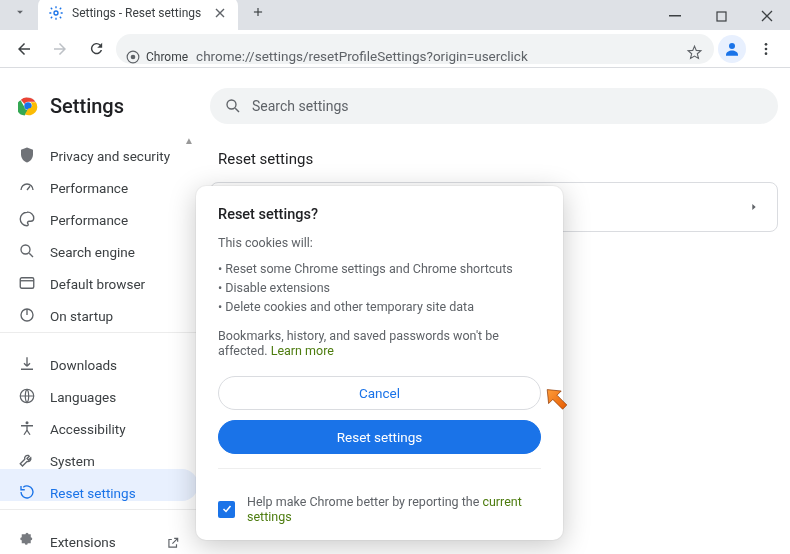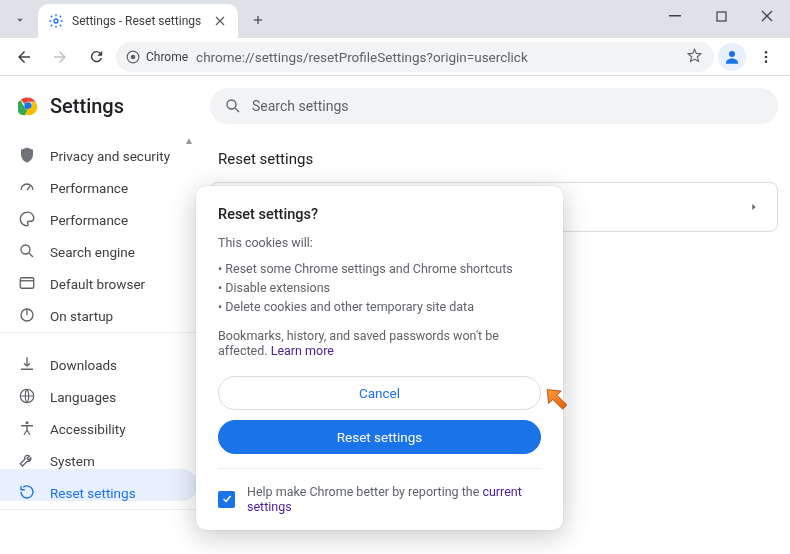--- a/index.html
+++ b/index.html
@@ -5,21 +5,21 @@
   * { box-sizing: border-box; margin: 0; padding: 0; }
   body {
     width: 790px; height: 554px;
     font-family: "Segoe UI", Roboto, Arial, sans-serif;
     background: #fff;
     overflow: hidden;
     position: relative;
   }
   
   .titlebar {
-    height: 38px;
+    height: 30px;
     background: #dee1e6;
     display: flex; align-items: flex-end;
     padding: 0 8px 0 4px;
     position: relative;
   }
   .tb-btn {
     position: absolute; top: 0; width: 46px; height: 32px;
     display: flex; align-items: center; justify-content: center;
     color: #3c4043;
   }
@@ -51,21 +51,21 @@
   .toolbar {
     height: 38px;
     background:#fff;
     border-bottom: 1px solid #dadce0;
     display:flex; align-items:center; padding: 0 8px; gap:4px;
   }
   .nav-btn { width:32px;height:32px;display:flex;align-items:center;justify-content:center;color:#5f6368;border-radius:50%; }
   .nav-btn.disabled { color:#bdc1c6; }
   .omnibox {
     flex:1; height:30px; background:#f1f3f4; border-radius:15px;
-    display:flex; align-items:center; padding:0 10px; gap:8px;
+    display:flex; align-items:flex-end; padding:0 10px; gap:8px;
     color:#3c4043; font-size:13.5px;
   }
   .omnibox .chrome-chip { display:flex;align-items:center;gap:6px; font-size:12px; }
   .omnibox .url { flex:1; color:#5f6368; white-space:nowrap; overflow:hidden; }
   .star { width:18px; }
   .avatar-btn {
     width:28px;height:28px;border-radius:50%;background:#e8f0fe;
     display:flex;align-items:center;justify-content:center;
   }
   .menu-dots { width:32px;display:flex;align-items:center;justify-content:center;color:#3c4043; }
@@ -126,35 +126,35 @@
     border-radius: 10px;
     box-shadow: 0 6px 28px rgba(0,0,0,0.22), 0 0 0 1px rgba(0,0,0,0.03);
     padding: 20px 22px 16px;
   }
   .dialog h2 { font-size:14.5px; font-weight:500; color:#202124; margin-bottom:12px; }
   .dialog .lead { font-size:12.5px; color:#5f6368; margin-bottom:10px; }
   .dialog ul { list-style:none; margin-bottom:12px; }
   .dialog ul li { font-size:12.5px; color:#5f6368; line-height:1.5; }
   .dialog ul li::before { content:"• "; }
   .dialog .note { font-size:12.5px; color:#5f6368; }
-  .dialog .note a, .check-row a { color:#4c1d95; text-decoration:none; }
+  .dialog .note a, .check-row a { color:#4d7c0f; text-decoration:none; }
   .dlg-btns {
     display:flex; justify-content:flex-end; gap:10px;
     margin-top:18px;
     flex-direction:column;
   }
   .btn {
     height:34px; padding:0 20px; border-radius:17px;
     font-size:13.5px; display:flex;align-items:center;justify-content:center;
     cursor:pointer;
   }
   .btn-outline { border:1px solid #dadce0; color:#1a73e8; background:#fff; }
   .btn-primary { background:#1a73e8; color:#fff; border:1px solid #1a73e8; }
   .check-row {
-    margin-top:14px; padding-top:15px; border-top:1px solid #eee;
+    margin-top:14px; padding-top:25px; border-top:1px solid #eee;
     display:flex; align-items:center; gap:12px;
     font-size:12.5px; color:#5f6368;
   }
   .cbox {
     width:17px;height:17px;border-radius:2px;background:#1a73e8;
     display:flex;align-items:center;justify-content:center;
     flex:0 0 17px;
   }
   
   .arrow {
@@ -364,20 +364,31 @@
       <span class="nic">
           <svg viewBox="0 0 24 24" width="18" height="18">
             <path fill="none" stroke="currentColor" stroke-width="1.8" d="M4 12a8 8 0 1 0 3-6.3M4 4v5h5"></path>
           </svg>
         </span>
       <span>Reset settings</span>
     </div>
 
     <div class="nav-sep"></div>
 
+    <div class="nav-item">
+      <span class="nic">
+          <svg viewBox="0 0 24 24" width="18" height="18">
+            <path fill="currentColor" d="M10 3a2 2 0 0 1 4 0h3v4a2 2 0 1 1 0 4v4h-4a2 2 0 1 1-4 0H5v-4a2 2 0 1 1 0-4V3h5z" opacity=".85"></path>
+          </svg>
+        </span>
+      <span>Extensions</span>
+      <span class="ext"><svg viewBox="0 0 24 24" width="14" height="14">
+            <path fill="none" stroke="currentColor" stroke-width="2" d="M14 4h6v6M20 4l-9 9M18 14v5H5V6h5"></path>
+          </svg></span>
+    </div>
     <div class="nav-item">
       
       
     </div>
   </div>
 
   <div class="main">
     <div class="search-bar">
       <svg width="18" height="18" viewBox="0 0 24 24">
           <circle cx="10" cy="10" r="6" fill="none" stroke="#5f6368" stroke-width="1.8"></circle>

